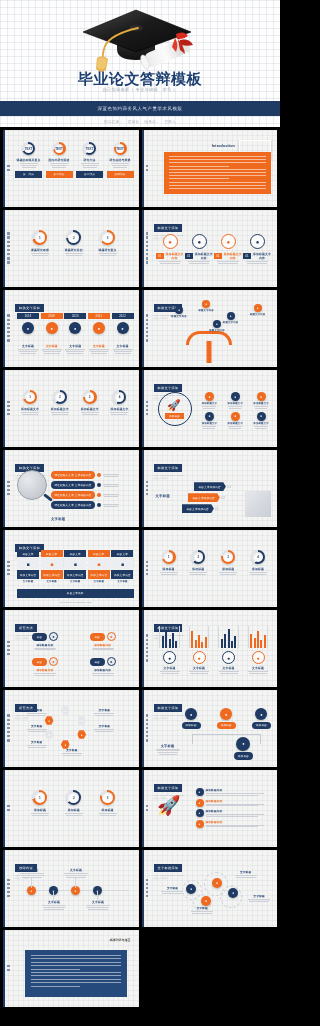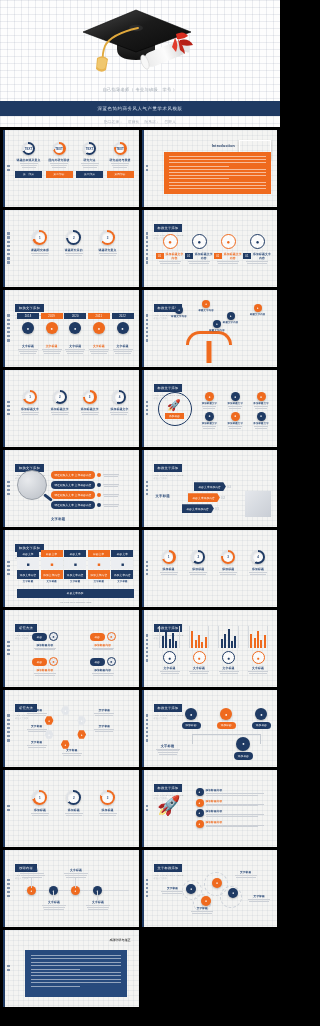--- a/index.html
+++ b/index.html
@@ -199,20 +199,21 @@
 
         <g>
           <path d="M95 32 Q103 28 107 34 Q102 38 96 37 Z" fill="#d92d20"></path>
           <path d="M99 38 Q108 36 112 43 Q104 45 98 42 Z" fill="#b51f16"></path>
           <path d="M94 36 Q98 42 95 50 L91 45 Z" fill="#e23b2c"></path>
           <path d="M97 37 Q103 44 104 52 L99 48 Z" fill="#c2261b"></path>
         </g>
       </svg>
     </div>
 
+    <div class="hero-title">毕业论文答辩模板</div>
     <div class="hero-sub">自己指导老师（ 专业与班级、学号 ）</div>
   </div>
 
   <div class="navybar">
     <span>深蓝色简约商务风人气产量学术风模版</span>
   </div>
   <div class="metabar">
     <div class="gridstrip"></div>
     <span class="mi">指导老师：</span>
     <span class="mi">讲师长</span>

